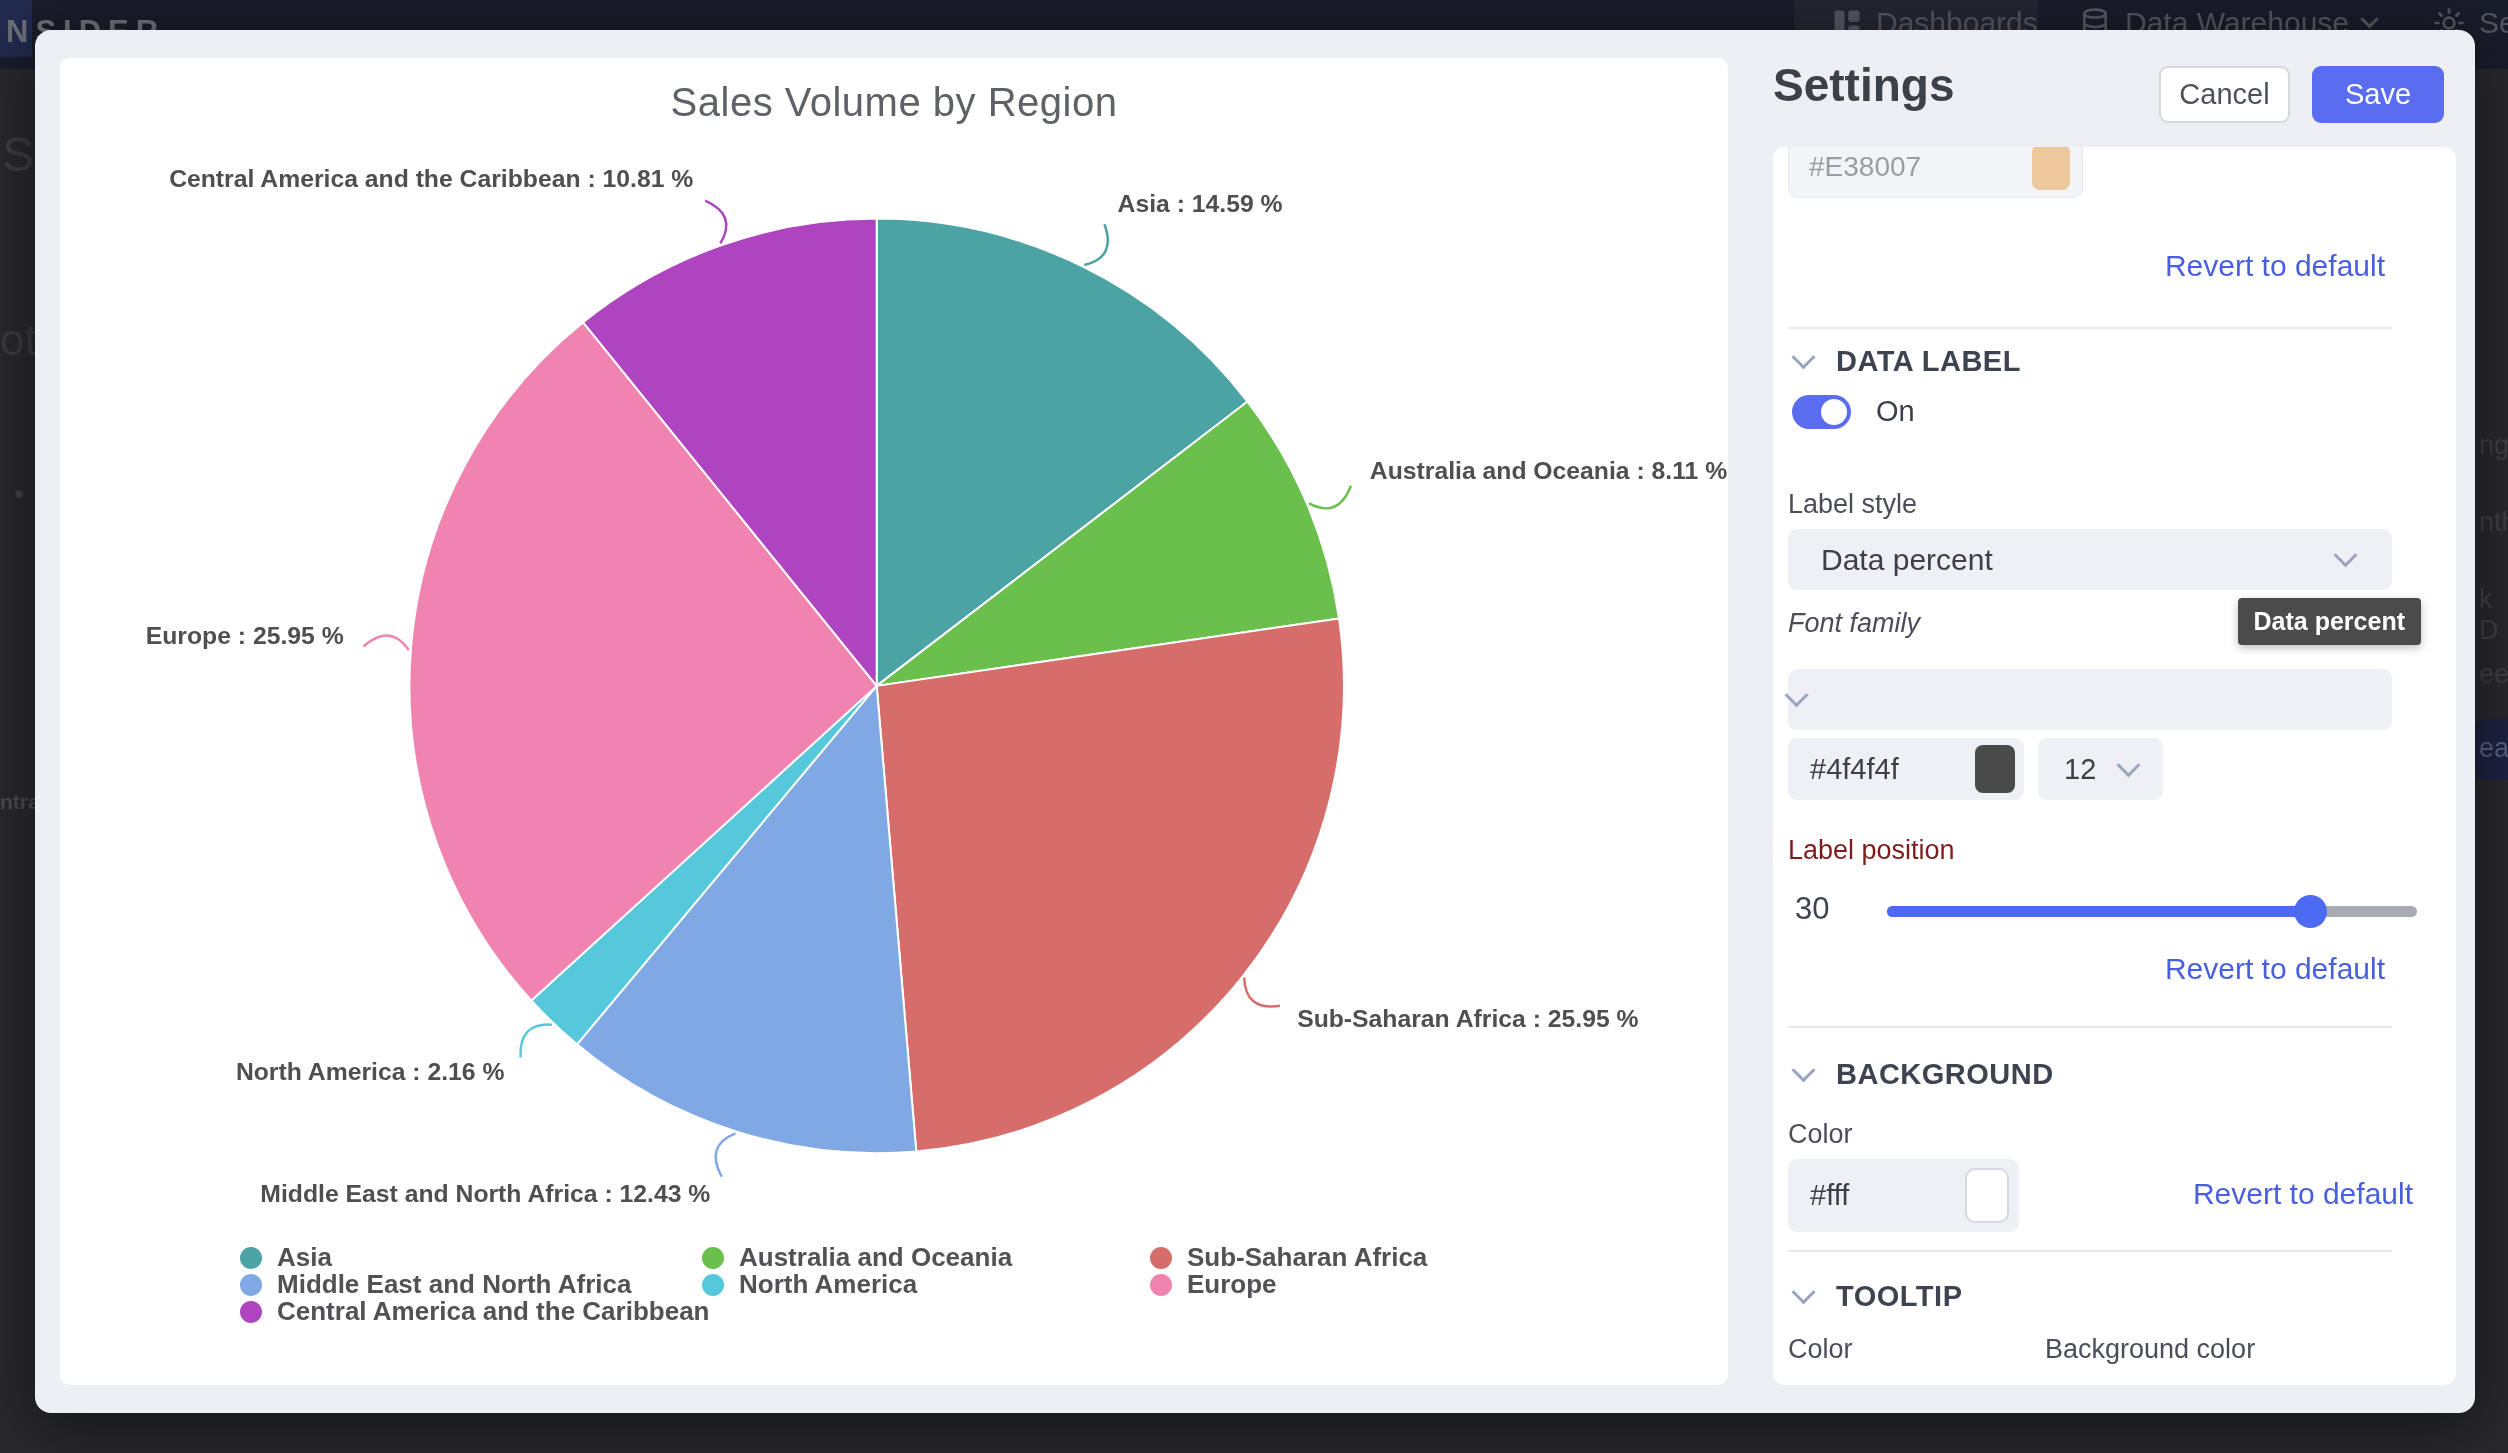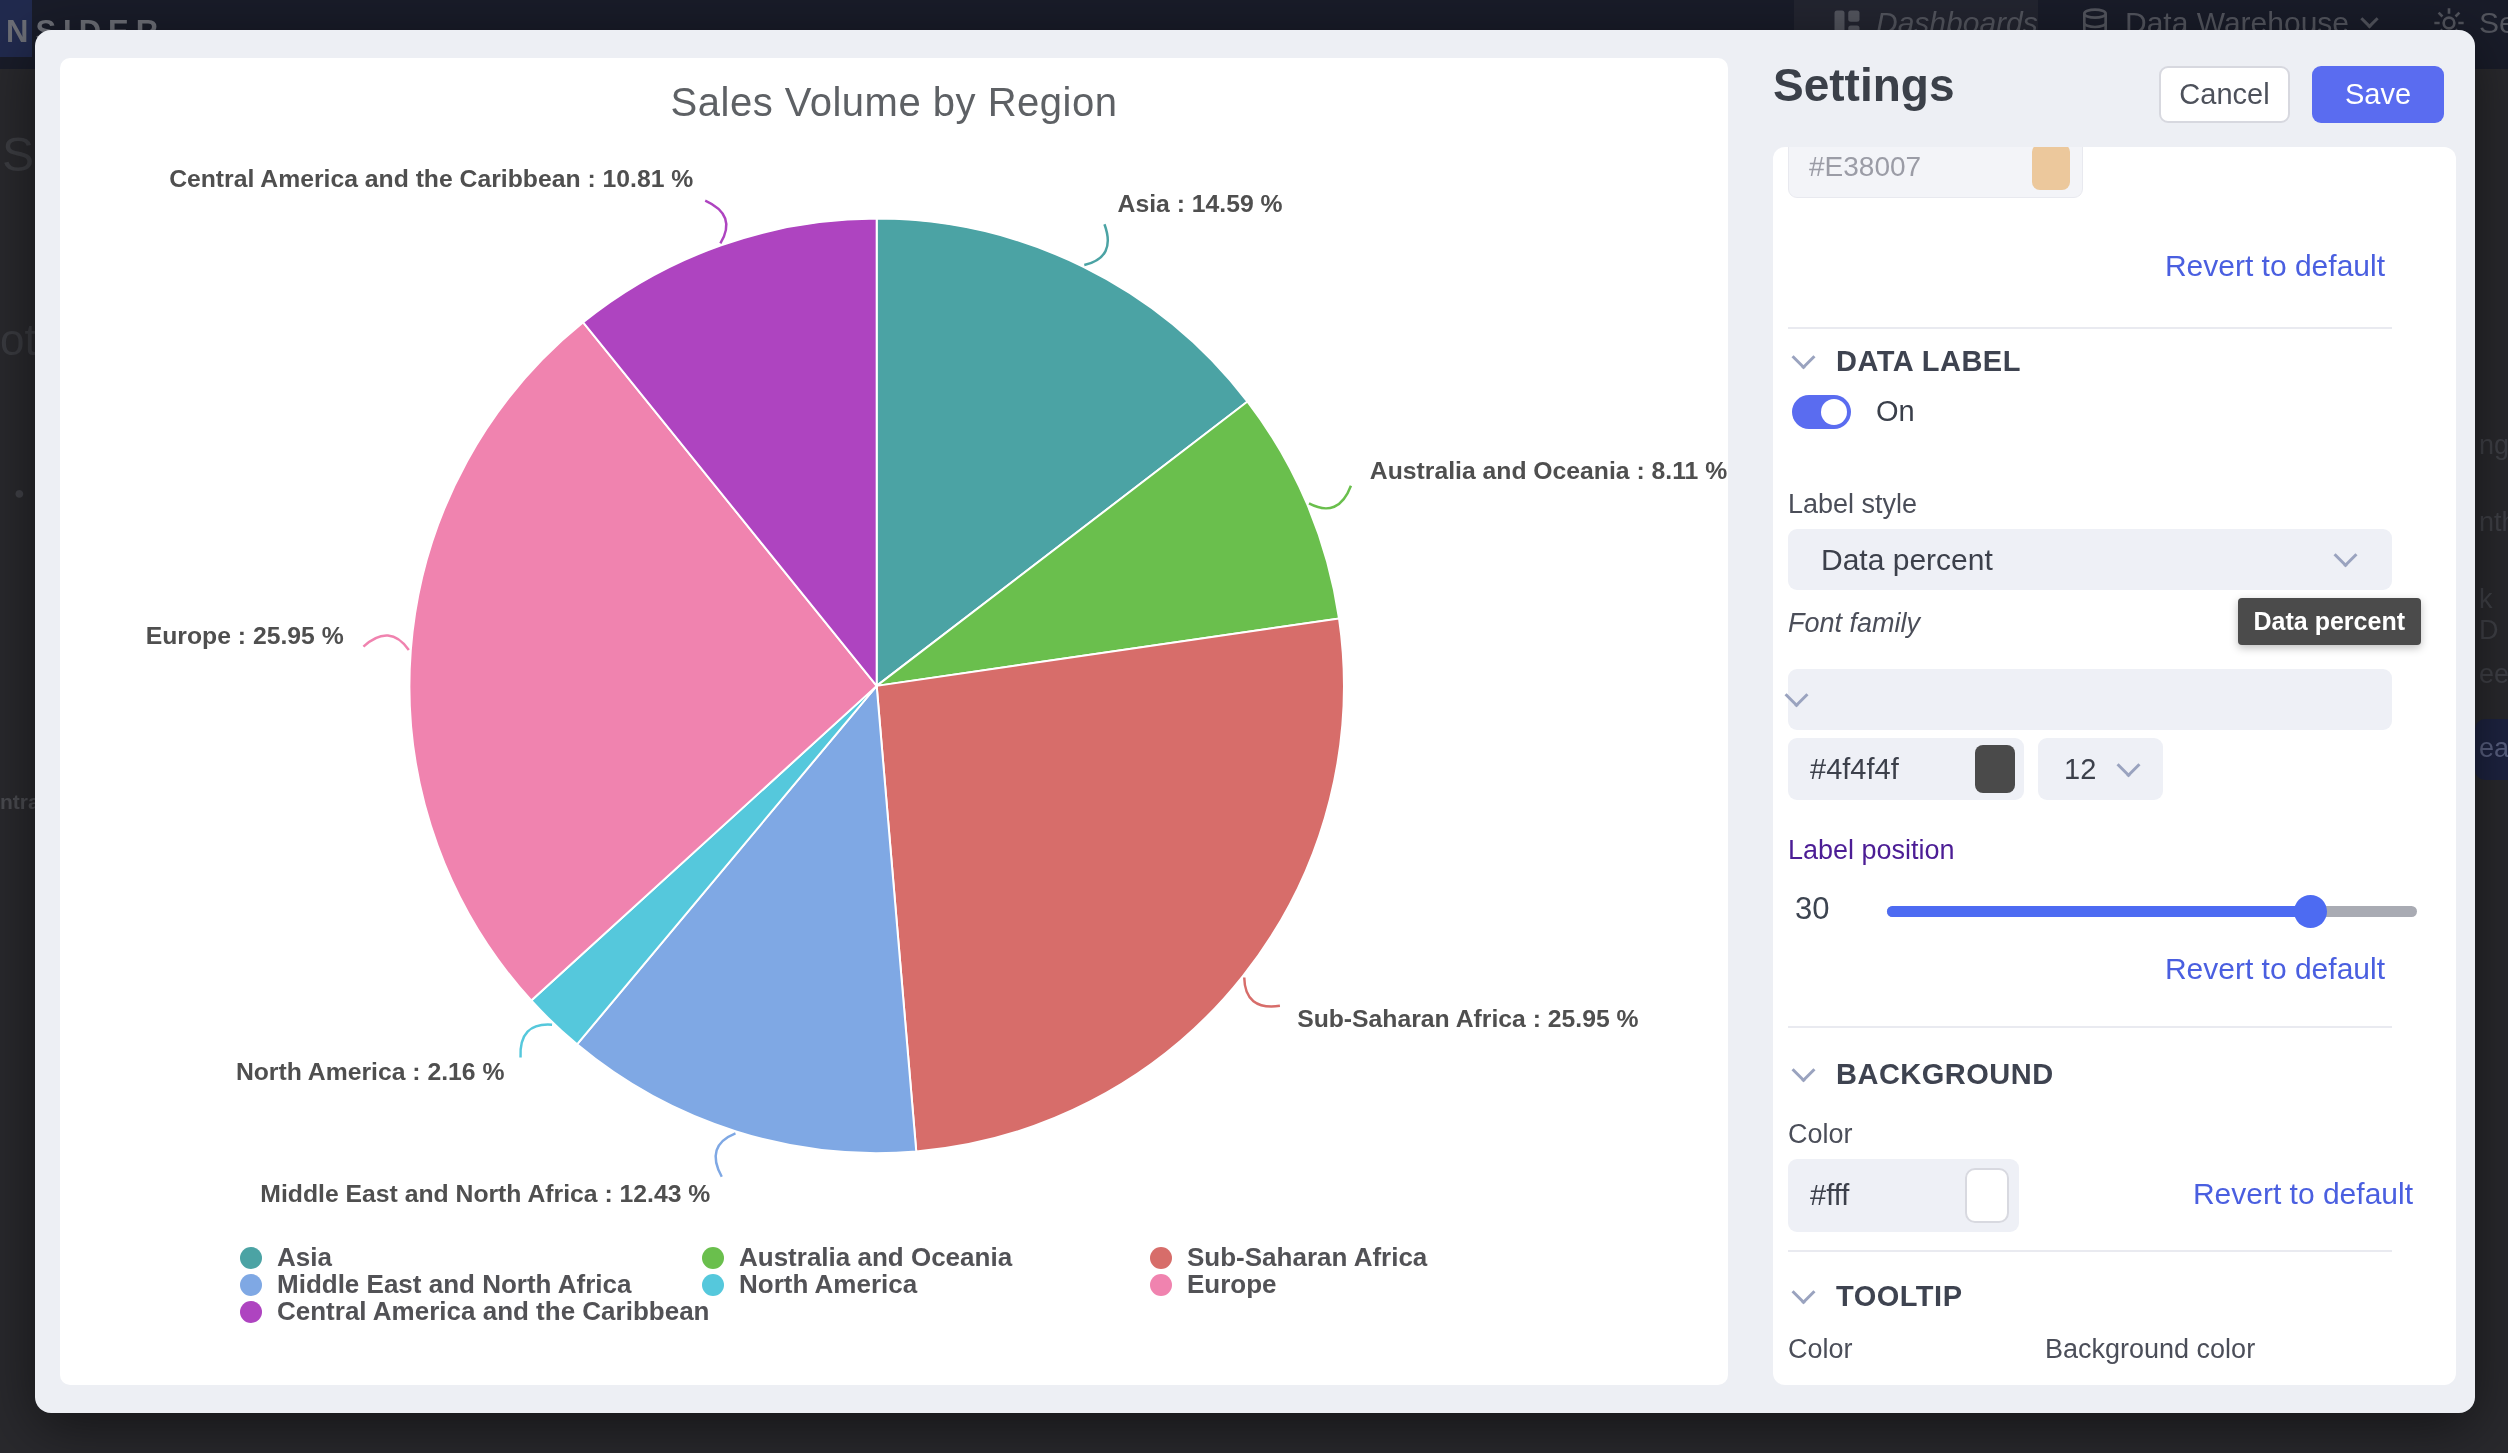--- a/index.html
+++ b/index.html
@@ -47,21 +47,21 @@
   .hex-text { font-size:28px; color:#9b9ca6; padding-left:20px; flex:1; }
   .hex-dark { font-size:29px; color:#3c404b; padding-left:22px; flex:1; }
   .swatch { border-radius:8px; flex:0 0 auto; }
   .link { position:absolute; font-size:30px; color:#4a5fe0; cursor:pointer; white-space:nowrap; }
   .divider { position:absolute; left:15px; width:604px; height:2px; background:#e9eaf0; }
   .section-head { position:absolute; display:flex; align-items:center; gap:24px; }
   .section-title { font-size:29px; font-weight:700; color:#3e4350; letter-spacing:0.5px; }
   .chev { width:17px; height:17px; border-right:3px solid #9aa3bf; border-bottom:3px solid #9aa3bf; transform:rotate(45deg) translate(-3px,-3px); }
   .chev-sm { width:13px; height:13px; border-width:3px; }
   .form-label { position:absolute; left:15px; font-size:27px; color:#4b4e59; }
-  .form-label-light { color:#4c1d95; }
+  .form-label-light { color:#7f1d1d; }
   .dropdown { position:absolute; left:15px; width:604px; height:61px; cursor:pointer; }
   .dd-text { font-size:30px; color:#3c404b; padding-left:33px; flex:1; }
   .dd-chev { margin-right:38px; }
   .toggle { position:absolute; left:19px; width:59px; height:34px; background:#5a6cf0; border-radius:17px; cursor:pointer; }
   .knob { position:absolute; right:4px; top:4px; width:26px; height:26px; background:#ffffff; border-radius:50%; }
   .toggle-label { position:absolute; left:103px; font-size:29px; color:#3a3f4a; }
   .tooltip-badge { position:absolute; background:#4b4b4b; color:#ffffff; font-size:25px; font-weight:700; padding:9px 16px; border-radius:4px; box-shadow:0 3px 8px rgba(0,0,0,.25); }
   .slider-row { position:absolute; left:0; width:683px; }
   .slider-value { position:absolute; left:22px; top:-20px; font-size:31px; color:#3d4450; }
   .slider-track { position:absolute; left:114px; top:-5px; width:530px; height:11px; background:#a9abb3; border-radius:6px; }
@@ -70,21 +70,21 @@
 </style>
 </head>
 <body>
 
 <div class="screen">
 
   <div class="topbar">
     <div class="brand-accent"></div>
     <div class="brand">NSIDER</div>
     <div class="nav-pill"></div>
-    <div class="nav-item" style="left:1832px;font-style:italic;">
+    <div class="nav-item" style="left:1832px;">
       <span class="nav-ico">
         <svg width="30" height="30" viewBox="0 0 24 24">
             <g fill="#53555e">
               <rect x="2" y="2" width="8" height="20" rx="2"></rect>
               <rect x="13" y="2" width="9" height="9" rx="2"></rect>
               <rect x="13" y="14" width="9" height="8" rx="2"></rect>
             </g>
           </svg>
       </span>
       <span>Dashboards</span>

